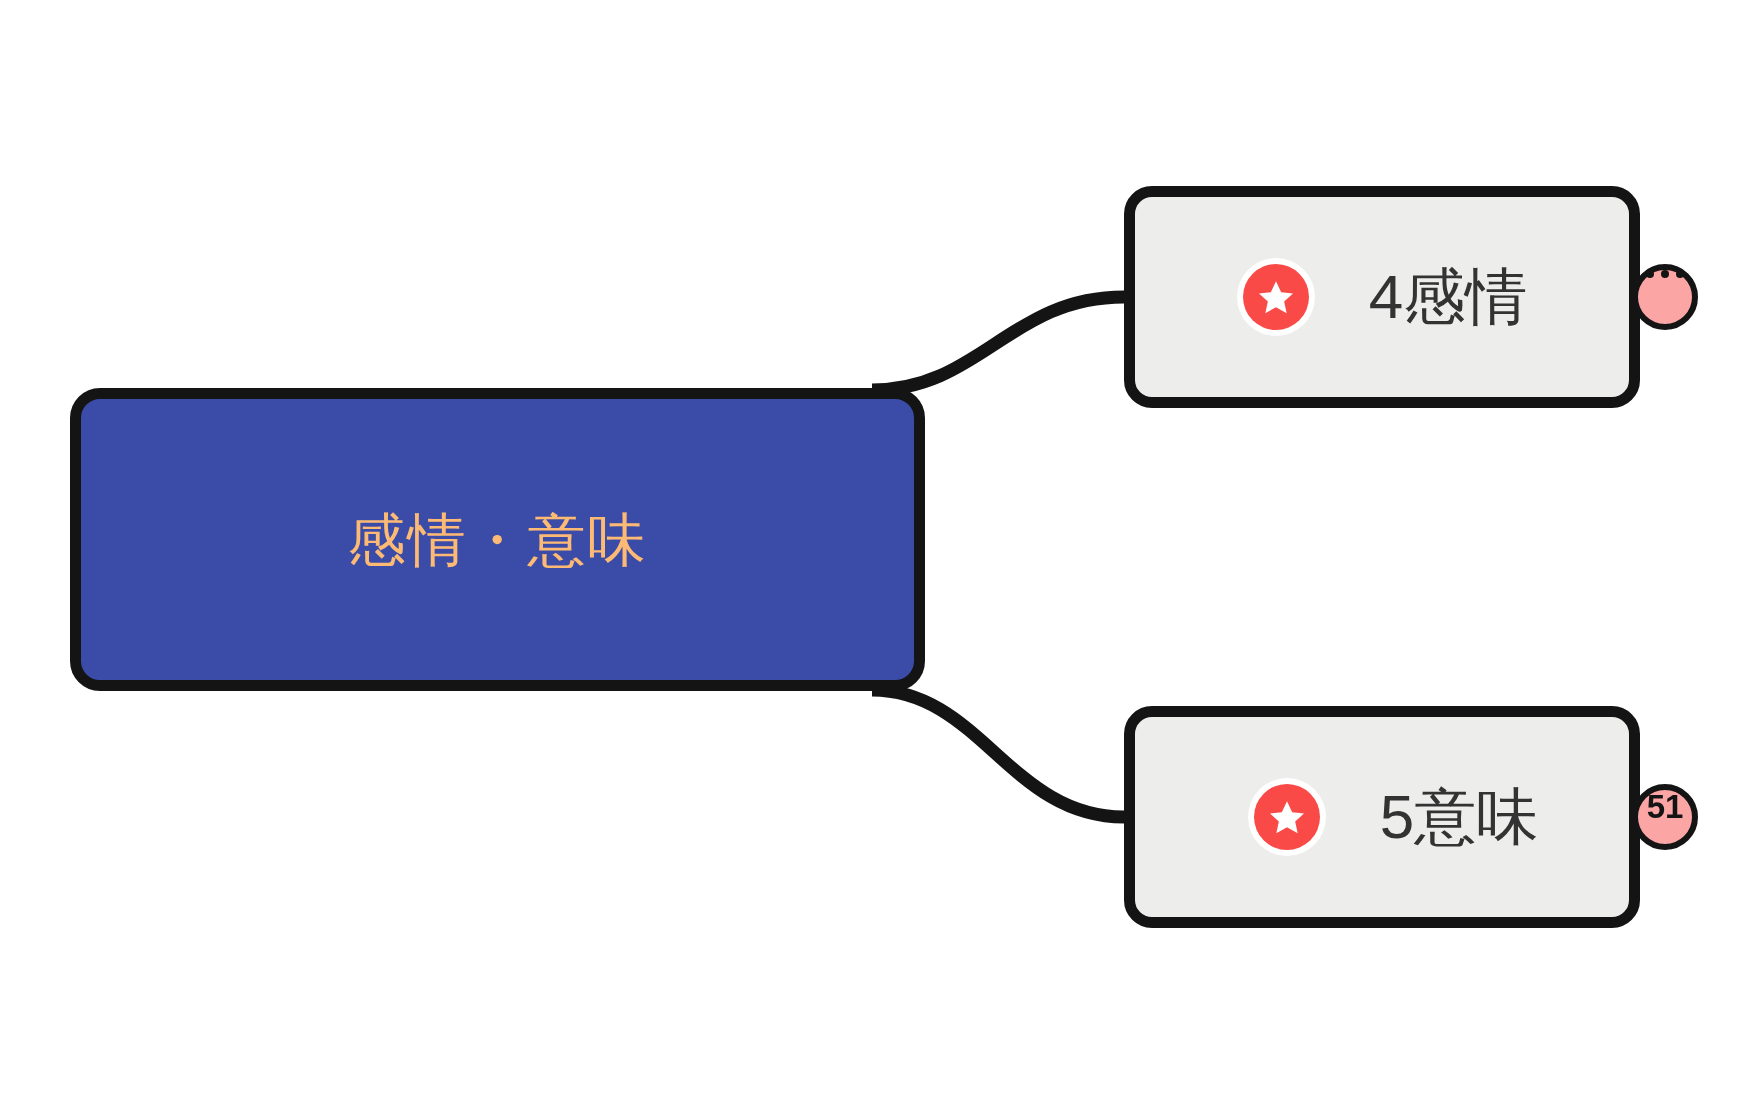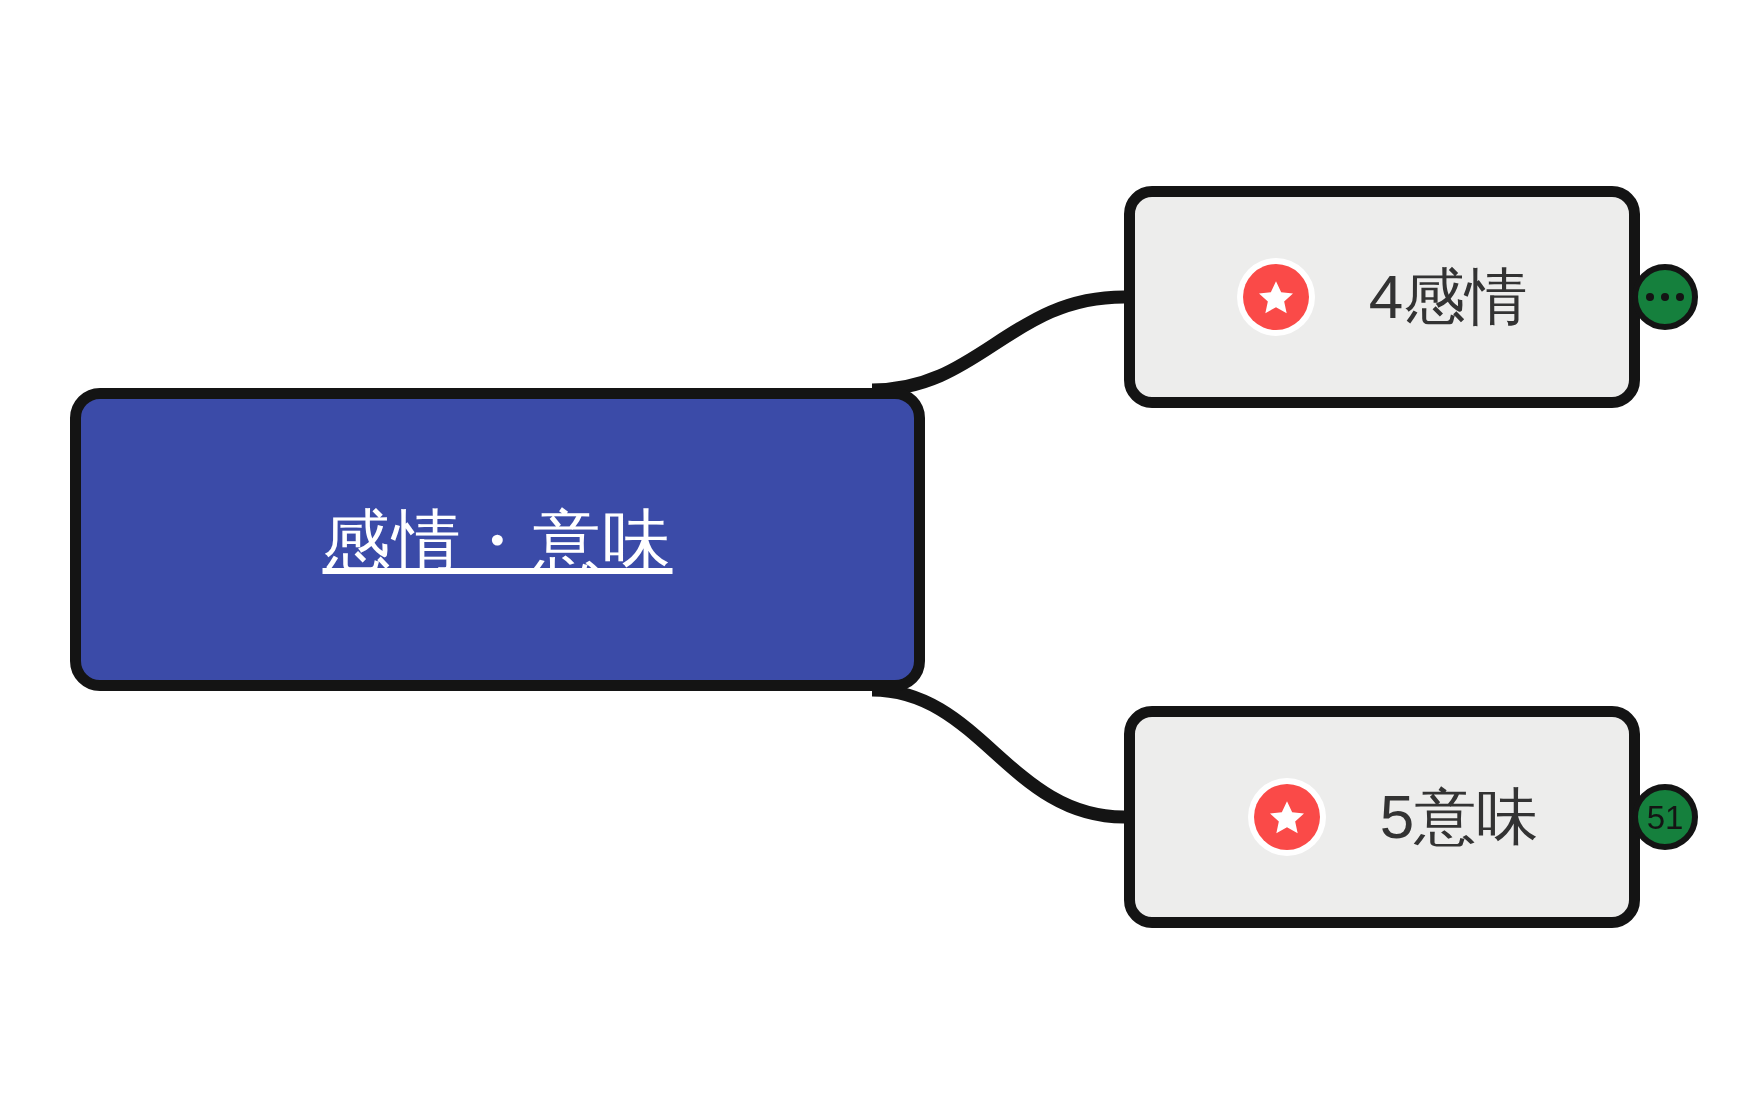--- a/index.html
+++ b/index.html
@@ -46,27 +46,26 @@
     left: 70px;
     top: 388px;
     width: 855px;
     height: 303px;
     background: #3B4BA8;
     border: 11px solid #141414;
     border-radius: 30px;
     justify-content: center;
   }
   .root-label {
-    color: #ffffff;
-    font-size: 68px;
+    color: #fdba74;
+    font-size: 58px;
     line-height: 1;
     letter-spacing: 2px;
     white-space: nowrap;
     user-select: none;
-    text-decoration: underline;
   }
 
   
   .node-child {
     width: 516px;
     height: 222px;
     background: #EDEDEC;
     border: 11px solid #141414;
     border-radius: 28px;
     justify-content: center;
@@ -106,26 +105,27 @@
   }
   .star-badge svg { display: block; }
 
   
   .handle {
     position: absolute;
     z-index: 4;
     width: 66px;
     height: 66px;
     border-radius: 50%;
-    background: #15803d;
+    background: #fca5a5;
     border: 6px solid #141414;
     box-sizing: border-box;
     display: flex;
-    align-items: center;
-    justify-content: center;
+    align-items: flex-start;
+    justify-content: center;
+    font-weight: bold;
   }
   .handle-top    { left: 1632px; top: 264px; }
   .handle-bottom { left: 1632px; top: 784px; }
 
   .handle-count {
     color: #141414;
     font-size: 33px;
     line-height: 1;
     user-select: none;
   }

